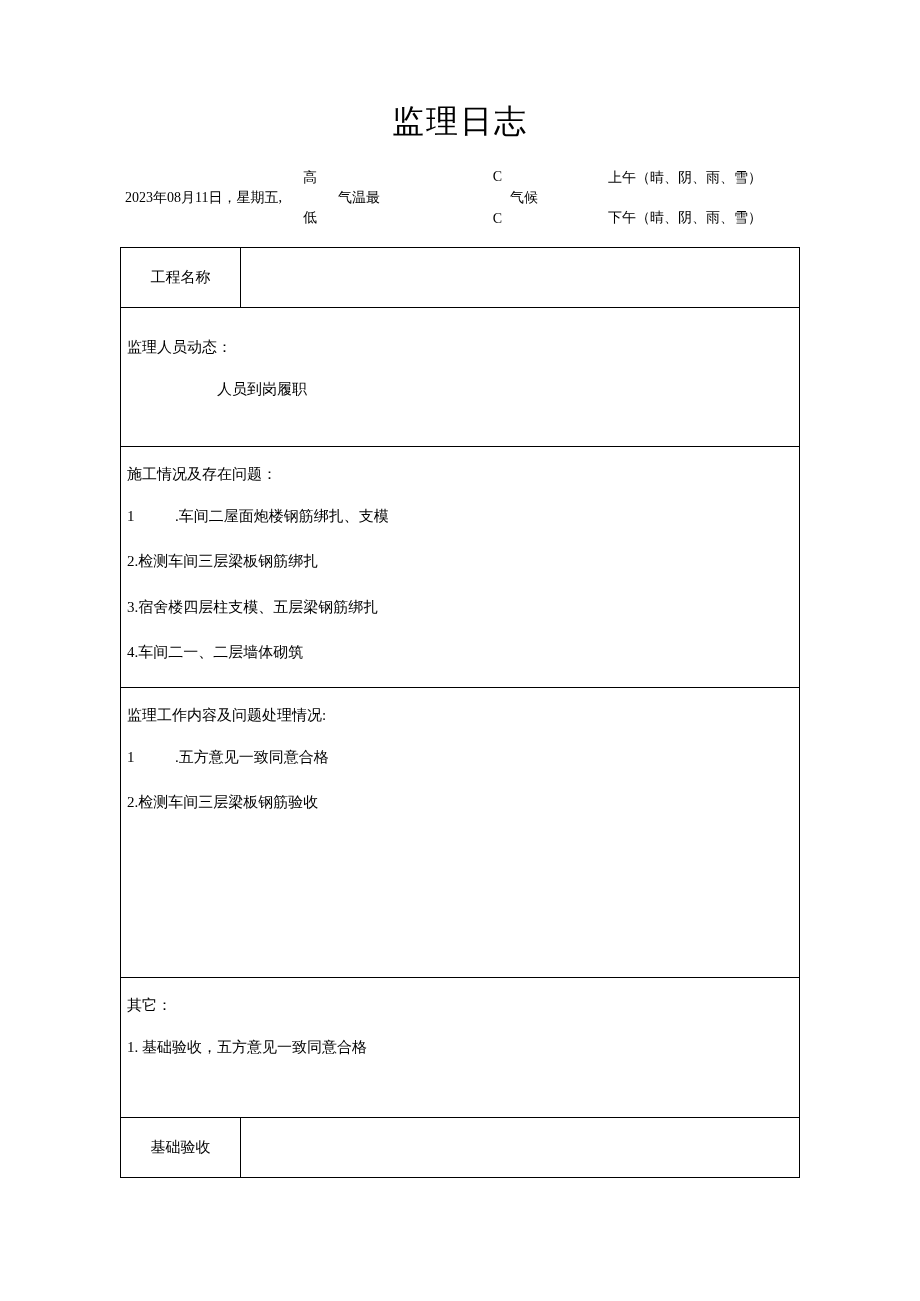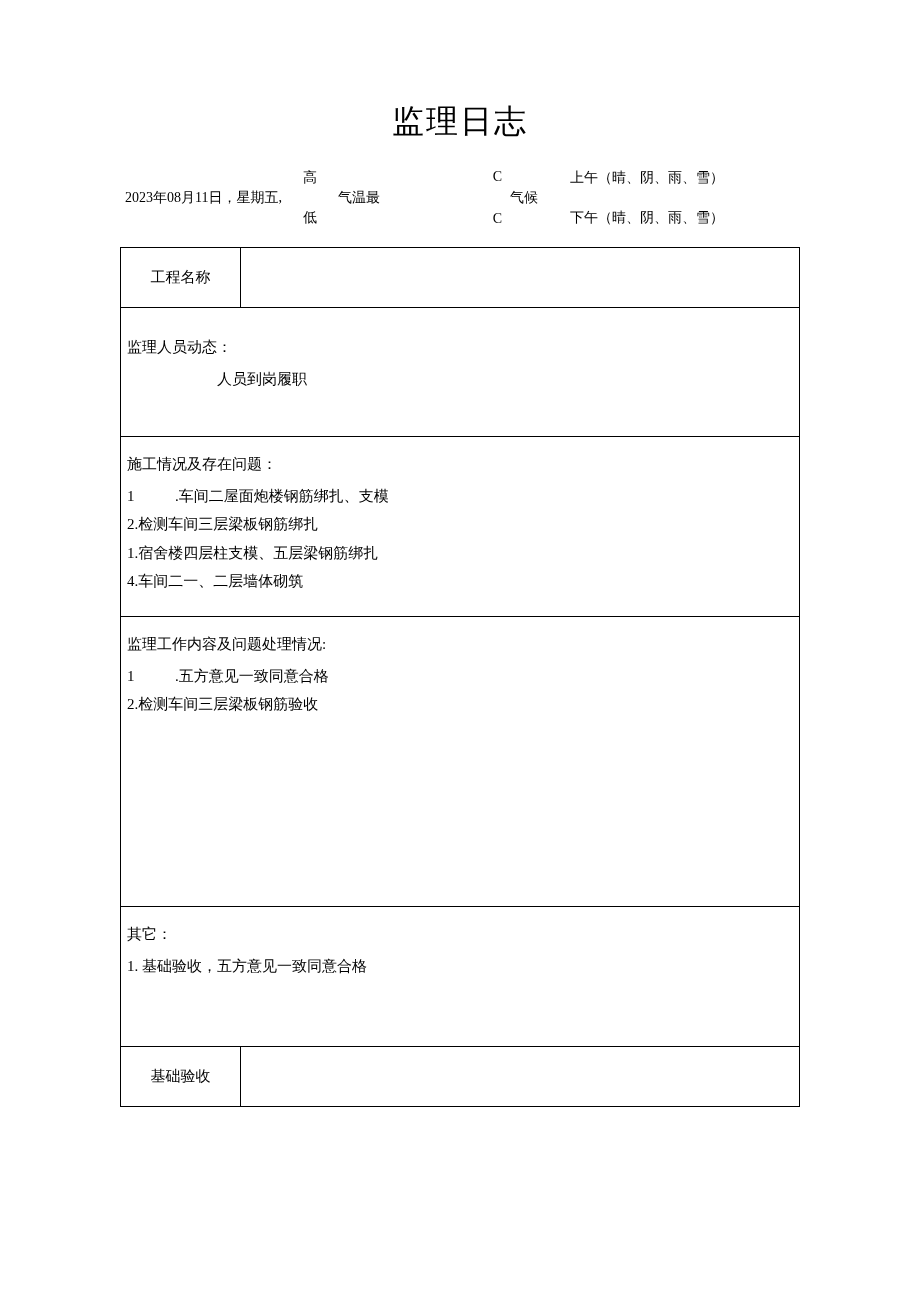--- a/index.html
+++ b/index.html
@@ -85,20 +85,21 @@
     }
     .section:last-of-type {
       border-bottom: none;
     }
     .section-title {
       margin-bottom: 10px;
     }
     .section-line {
       margin-bottom: 3px;
       line-height: 1.7;
+      margin-top: 20px;
     }
     .indent {
       padding-left: 90px;
     }
     .num-line {
       display: flex;
     }
     .num-line .n {
       width: 48px;
       display: inline-block;
@@ -142,21 +143,21 @@
 
     <div class="vcol" style="width:130px; align-items:flex-end; padding-right:8px;">
       <span>C</span>
       <span>C</span>
     </div>
 
     <div class="vcenter" style="width:45px; justify-content:flex-start;">
       <span>气候</span>
     </div>
 
-    <div class="vcol" style="flex:1; padding-left:15px;">
+    <div class="vcol" style="flex:1; padding-left:15px;align-items:center;">
       <span>上午（晴、阴、雨、雪）</span>
       <span>下午（晴、阴、雨、雪）</span>
     </div>
   </div>
 </div>
 
 <div class="main-table">
 
   <div class="row">
     <div class="label-cell">工程名称</div>
@@ -168,21 +169,21 @@
     <div class="section-line indent">人员到岗履职</div>
   </div>
 
   <div class="section construction">
     <div class="section-title">施工情况及存在问题：</div>
     <div class="section-line num-line">
       <span class="n">1</span>
       <span>.车间二屋面炮楼钢筋绑扎、支模</span>
     </div>
     <div class="section-line">2.检测车间三层梁板钢筋绑扎</div>
-    <div class="section-line">1.宿舍楼四层柱支模、五层梁钢筋绑扎</div>
+    <div class="section-line">3.宿舍楼四层柱支模、五层梁钢筋绑扎</div>
     <div class="section-line">4.车间二一、二层墙体砌筑</div>
   </div>
 
   <div class="section work">
     <div class="section-title">监理工作内容及问题处理情况:</div>
     <div class="section-line num-line">
       <span class="n">1</span>
       <span>.五方意见一致同意合格</span>
     </div>
     <div class="section-line">2.检测车间三层梁板钢筋验收</div>

